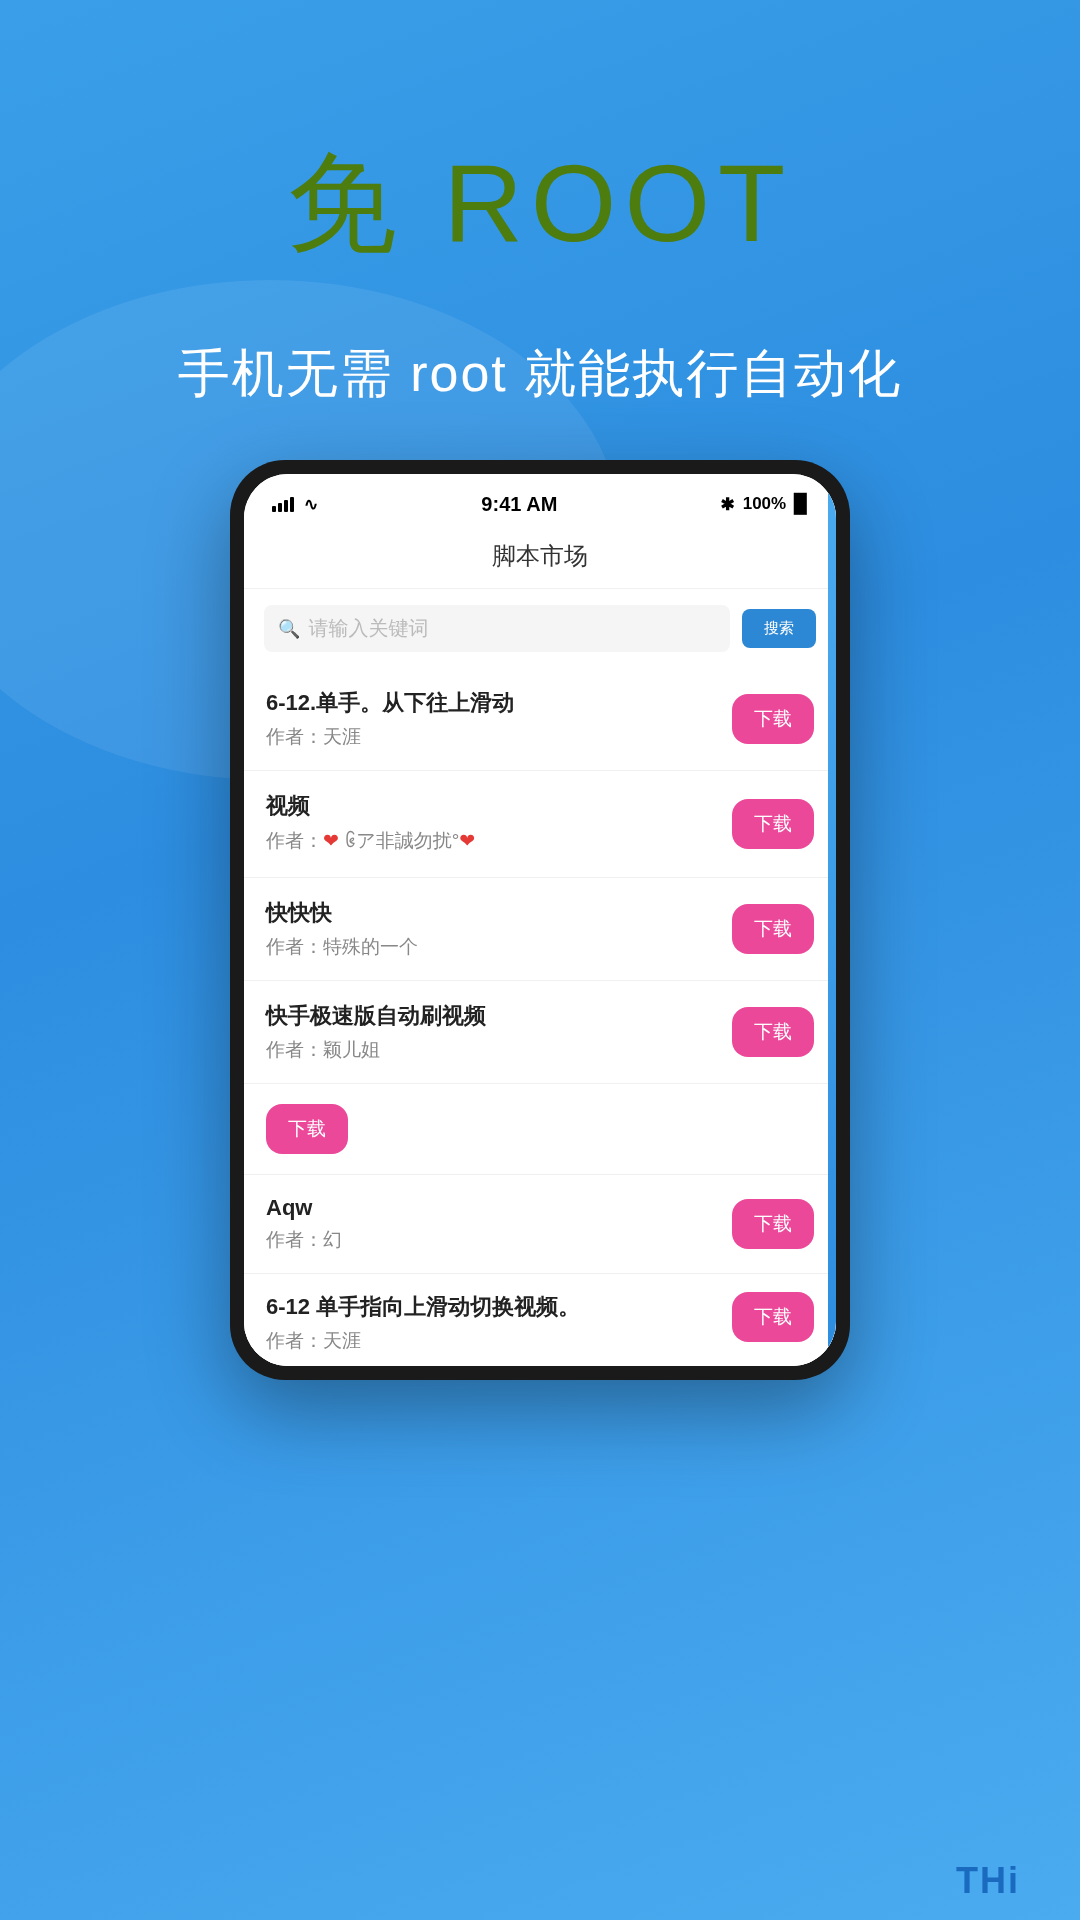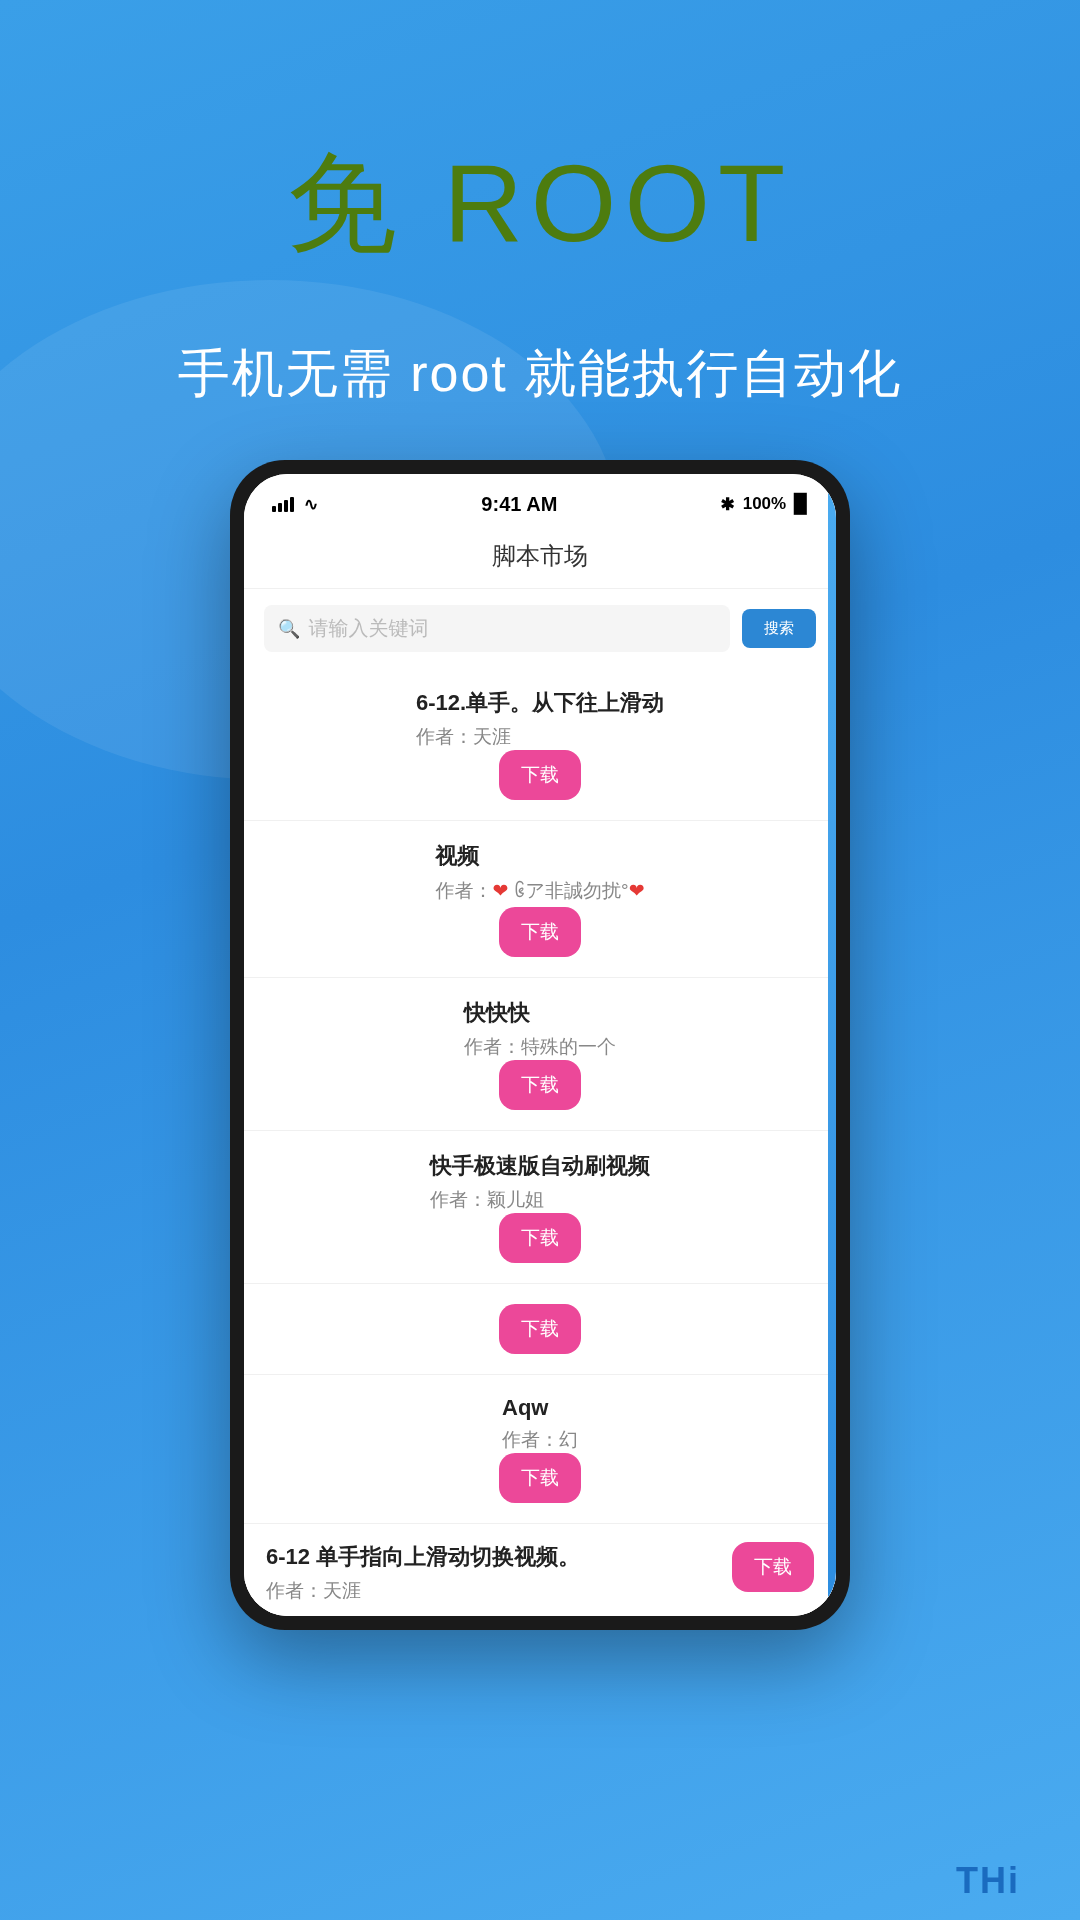--- a/index.html
+++ b/index.html
@@ -178,21 +178,20 @@
     .script-list {
       background: #fff;
     }
 
     .script-item {
       padding: 20px 22px;
       border-bottom: 1px solid #f0f0f0;
       display: flex;
       align-items: center;
       justify-content: space-between;
-      flex-direction: column;
     }
 
     .script-info {
       flex: 1;
     }
 
     .script-title {
       font-size: 22px;
       color: #222;
       font-weight: 600;

